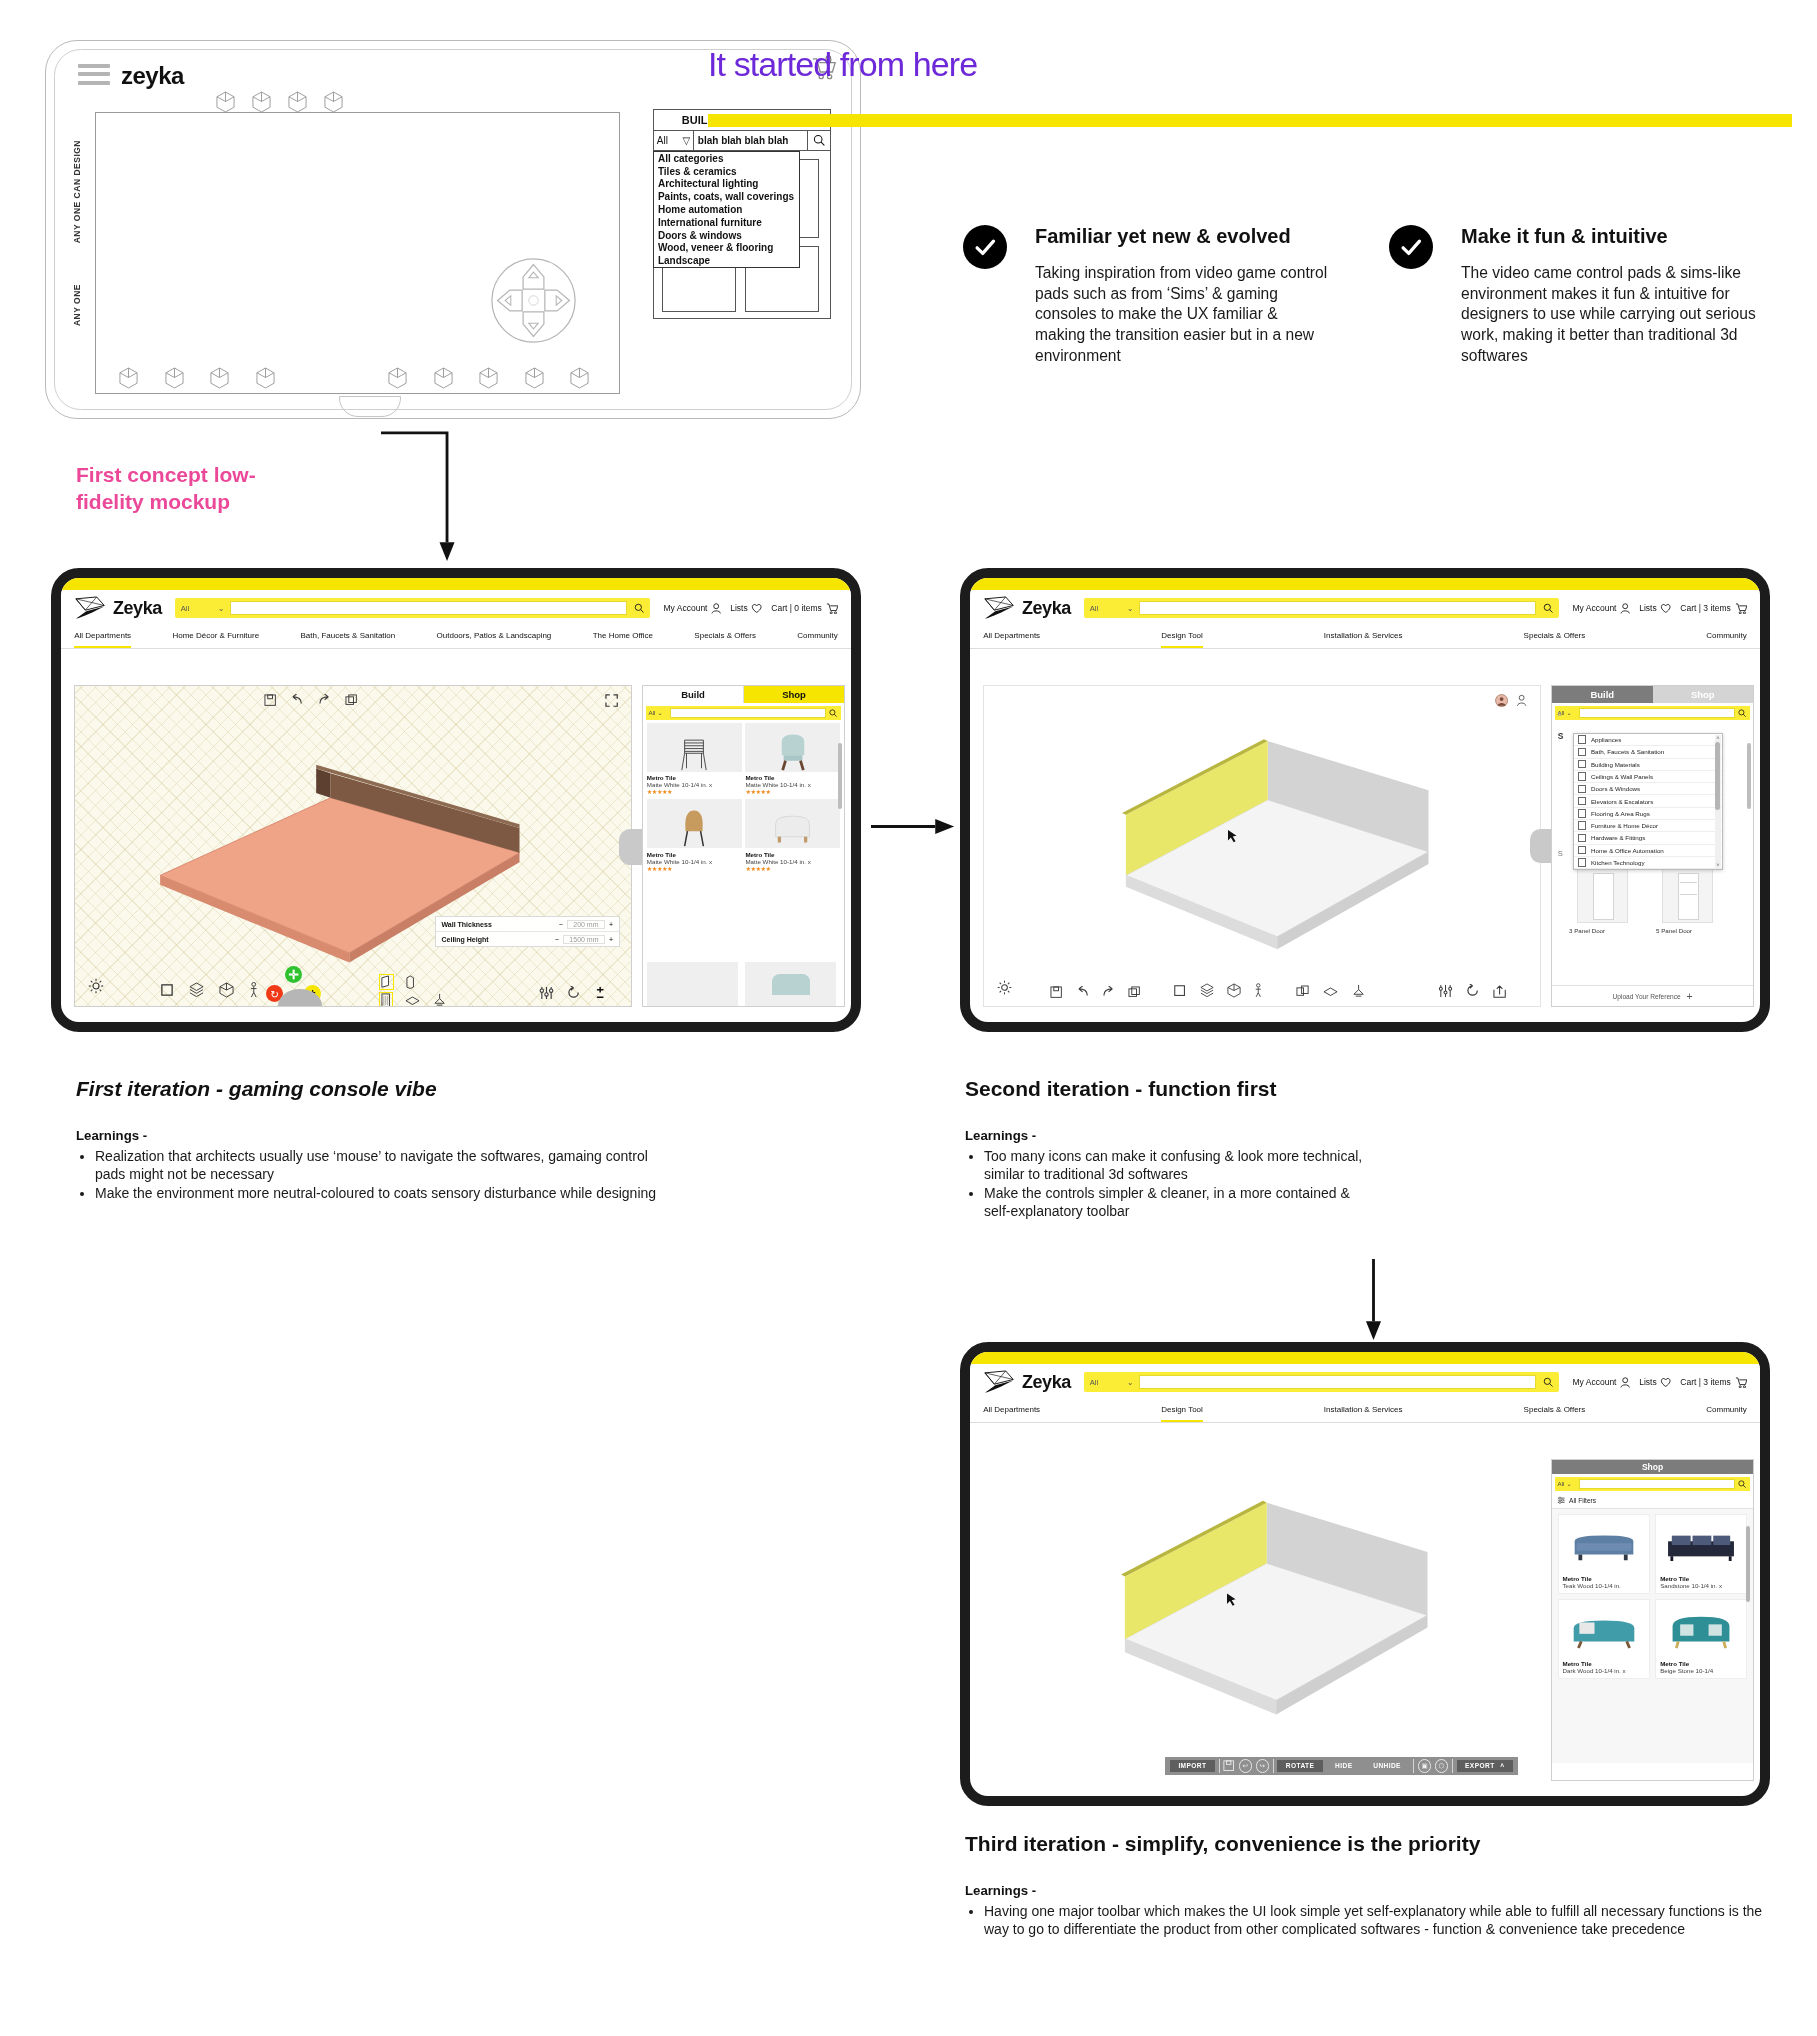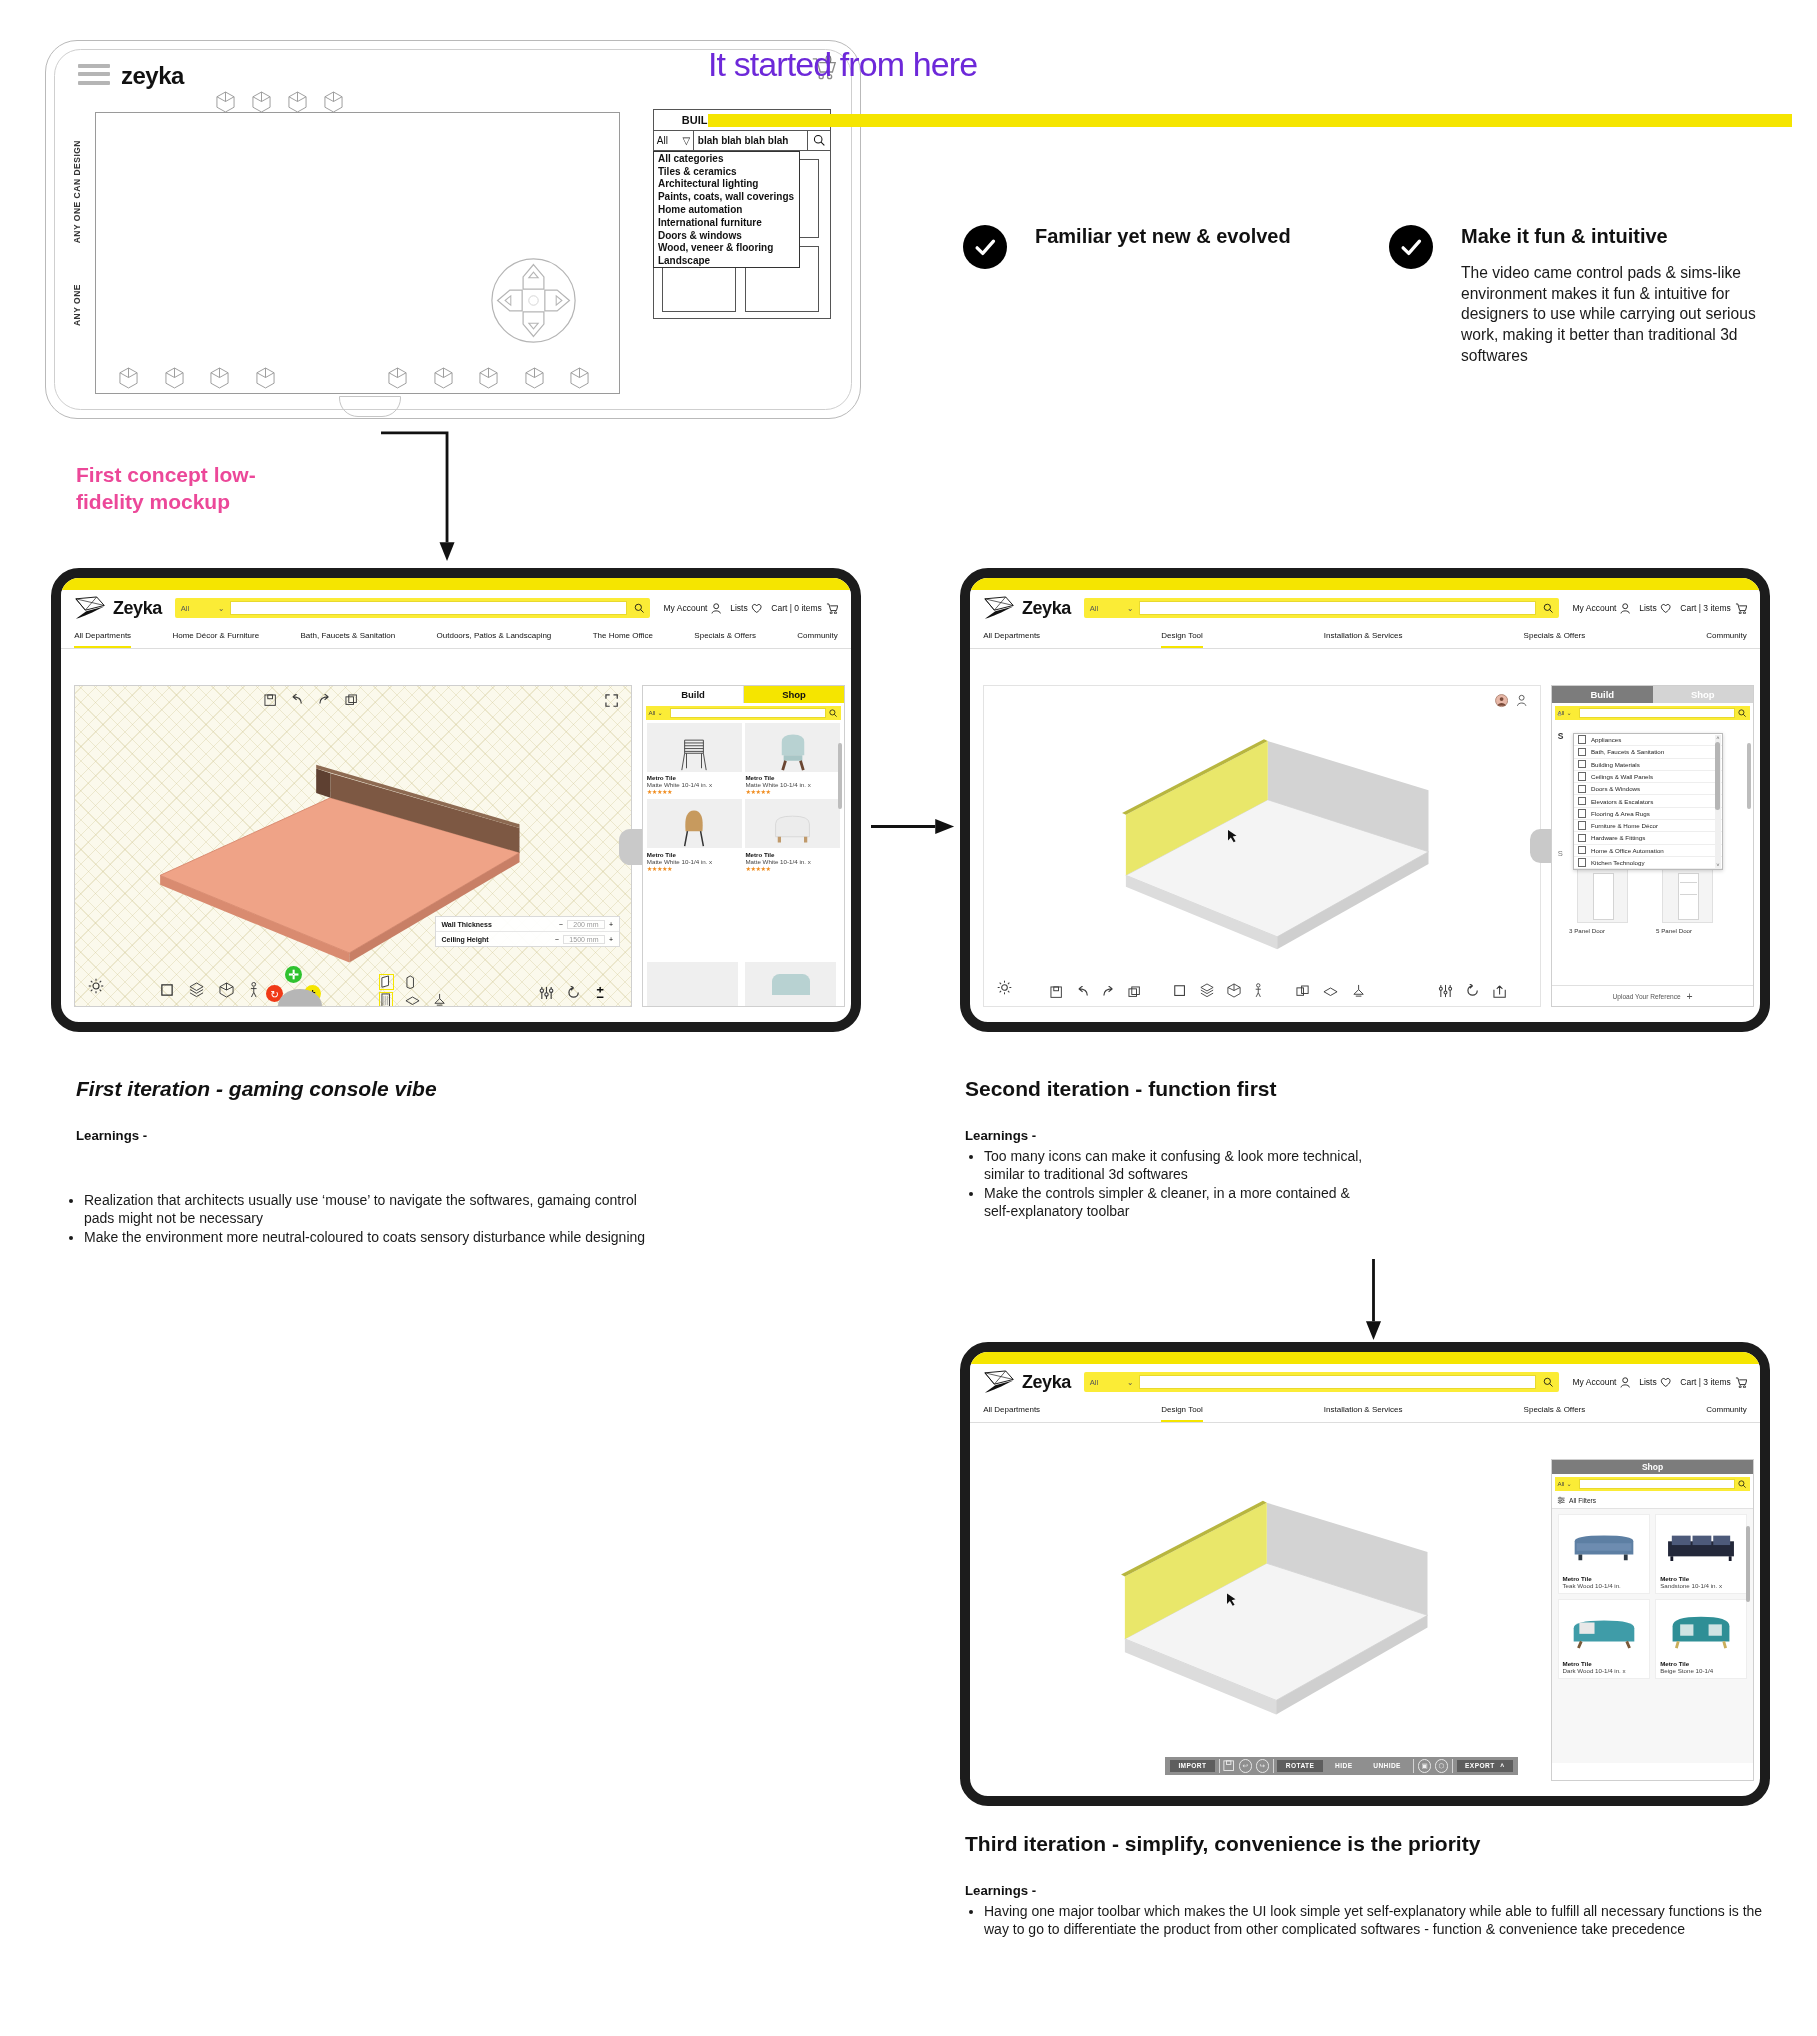--- a/index.html
+++ b/index.html
@@ -263,20 +263,21 @@
 <div class="abs" id="hero-underline"></div>
 <div class="abs" id="hero-title">It started from here</div>
 
 <div class="abs tick-circle" id="feat1-tick">
   <svg viewBox="0 0 24 24">
       <path d="M4 12.5 L9.5 18 L20 6" fill="none" stroke="#fff" stroke-width="3.2" stroke-linecap="round" stroke-linejoin="round"></path>
     </svg>
 </div>
 <div class="abs" id="feat1-txt">
   <div class="feat-title">Familiar yet new &amp; evolved</div>
+  <div class="feat-body">Taking inspiration from video game control pads such as from ‘Sims’ &amp; gaming consoles to make the UX familiar &amp; making the transition easier but in a new environment</div>
 </div>
 
 <div class="abs tick-circle" id="feat2-tick">
   <svg viewBox="0 0 24 24">
       <path d="M4 12.5 L9.5 18 L20 6" fill="none" stroke="#fff" stroke-width="3.2" stroke-linecap="round" stroke-linejoin="round"></path>
     </svg>
 </div>
 <div class="abs" id="feat2-txt">
   <div class="feat-title">Make it fun &amp; intuitive</div>
   <div class="feat-body">The video came control pads &amp; sims-like environment makes it fun &amp; intuitive for designers to use while carrying out serious work, making it better than traditional 3d softwares</div>
@@ -549,21 +550,21 @@
     <div class="abs" style="left:102px; top:276px; width:91px; height:44px; background:#efefef; display:flex;align-items:center;justify-content:center;">
       <div style="width:38px;height:21px;background:#b8d2d2;border-radius:7.6px 7.6px 0 0;"></div>
     </div>
     <div class="abs" style="right:1.9px; top:57px; width:3.8px; height:66px; background:#bdbdbd; border-radius:1.9px;"></div>
   </div>
   <div class="abs" style="left:558px; top:251px; width:23px; height:36px; background:#c9c9c9; border-radius:11.4px 0 0 11.4px;"></div>
 </div>
 
 <div class="abs step-title" style="left:76px; top:1077px;font-style:italic;">First iteration - gaming console vibe</div>
 <div class="abs learn-head" style="left:76px; top:1128px;">Learnings -</div>
-<ul class="abs learn-list" style="left:65px; top:1147px; width:568px;margin-top:44px;">
+<ul class="abs learn-list" style="left:76px; top:1147px; width:568px;">
   <li>Realization that architects usually use ‘mouse’ to navigate the softwares, gamaing control pads might not be necessary</li>
   <li>Make the environment more neutral-coloured to coats sensory disturbance while designing</li>
 </ul>
 
 <div class="abs" style="left:871px; top:816px;">
   <svg width="85" height="21" viewBox="0 0 90 22">
     <line x1="0" y1="11" x2="68" y2="11" stroke="#111" stroke-width="3"></line>
     <path d="M88 11 l-20 -8 v16 z" fill="#111"></path>
   </svg>
 </div>

